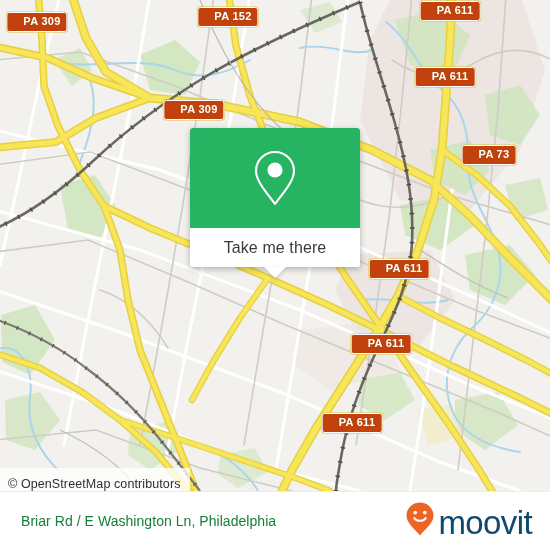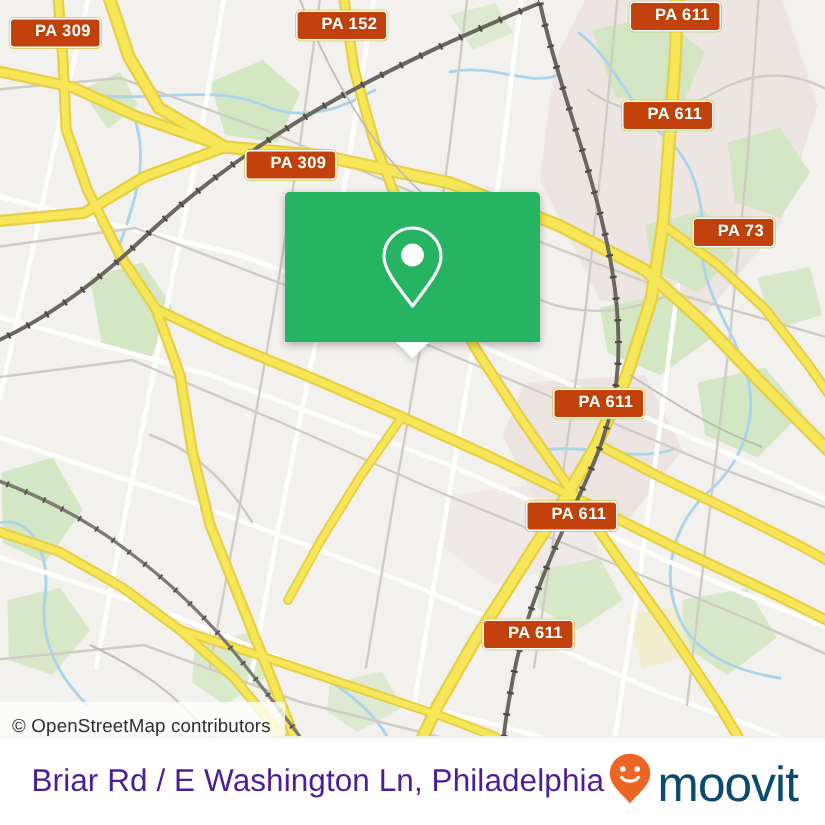--- a/index.html
+++ b/index.html
@@ -113,22 +113,22 @@
     height: 59px;
     background: #ffffff;
     display: flex;
     align-items: center;
     justify-content: space-between;
     padding: 0 18px 0 21px;
     box-sizing: border-box;
     border-top: 1px solid #ececec;
   }
   #place-title {
-    color: #4c1d95;
-    font-size: 21px;
+    color: #15803d;
+    font-size: 14px;
     letter-spacing: .05px;
     white-space: nowrap;
   }
   #brand {
     display: flex;
     align-items: center;
     gap: 2px;
   }
   #brand-mark { display: block; }
   #brand-word {
@@ -289,20 +289,21 @@
 
     <div id="callout">
       <div id="callout-green">
         <span>
           <svg width="44" height="58" viewBox="0 0 44 58" aria-hidden="true">
             <path d="M22 3 C 32.5 3, 41 11.5, 41 22 C 41 32, 30 44, 22 55 C 14 44, 3 32, 3 22 C 3 11.5, 11.5 3, 22 3 Z" fill="none" stroke="#ffffff" stroke-width="2.1" stroke-linejoin="round"></path>
             <circle cx="22" cy="21" r="7.6" fill="#ffffff"></circle>
           </svg>
         </span>
       </div>
+      <div id="callout-label">Take me there</div>
       <div id="callout-tail"></div>
     </div>
 
     <div id="attribution">
       <span>© OpenStreetMap contributors</span>
     </div>
   </div>
 
   <div id="bottombar">
     <div id="place-title">Briar Rd / E Washington Ln, Philadelphia</div>

